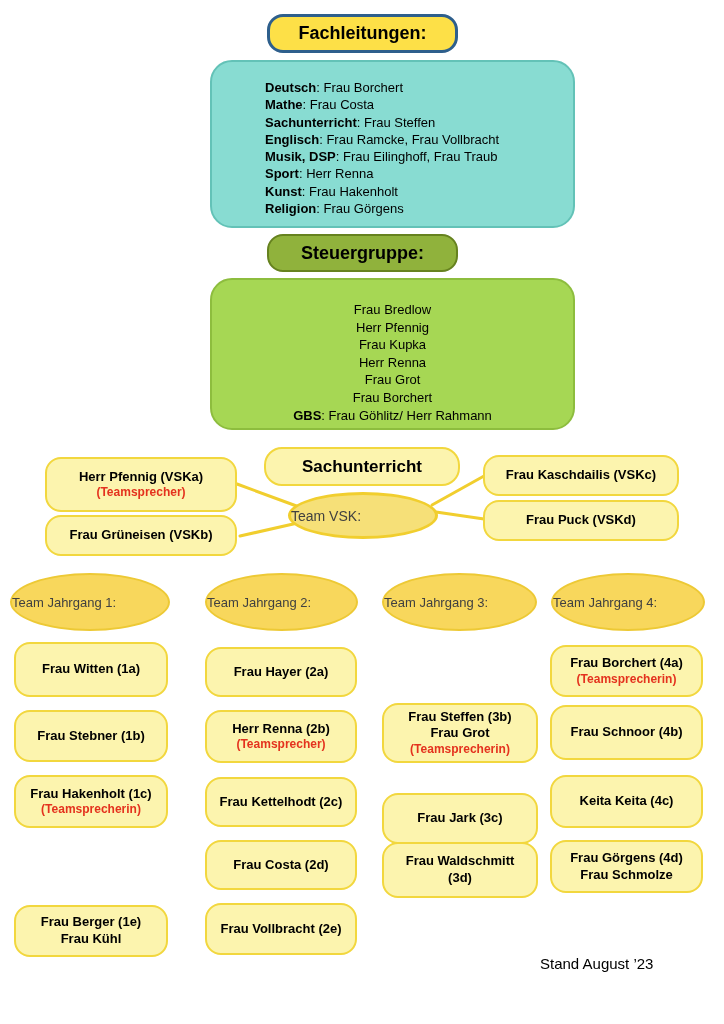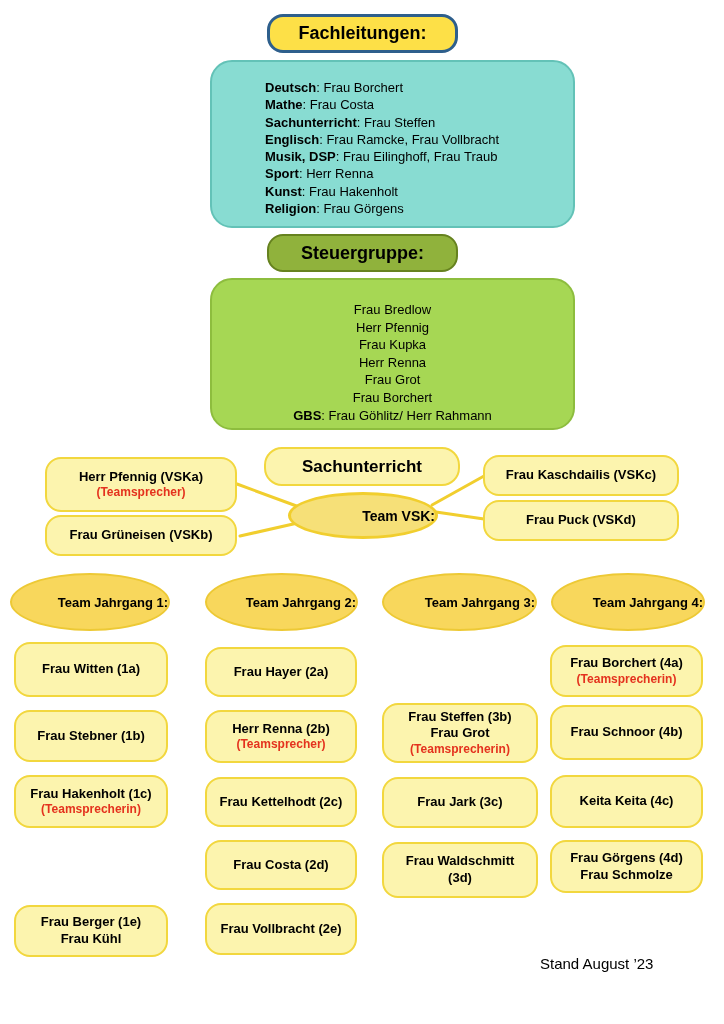--- a/index.html
+++ b/index.html
@@ -22,22 +22,22 @@
 
   
   .node{background:#FCF4AE;border:2px solid #F2D73E;border-radius:16px;
         display:flex;flex-direction:column;align-items:center;justify-content:center;
         font-weight:700;font-size:13px;color:#000;text-align:center;line-height:1.28;padding:2px 6px;}
   .node-title{border-radius:18px;font-size:17px;}
   .role{color:#E4321E;font-size:12px;font-weight:700;}
 
   
   .ellipse{background:#F8D75C;border:2px solid #EDC935;border-radius:50%;
-           display:flex;align-items:center;justify-content:flex-end;
-           font-weight:700;font-size:13px;color:#000000;text-align:center;}
+           display:flex;align-items:center;justify-content:flex-start;
+           font-weight:400;font-size:13px;color:#404040;text-align:center;}
   .ellipse-vsk{background:#F6E078;border:3px solid #F1CE2E;font-size:14px;}
 
   .connectors{position:absolute;left:0;top:0;}
   .connectors line{stroke:#F1CE2E;stroke-width:3;stroke-linecap:round;}
 
   .footer{font-size:15px;color:#000;font-weight:400;}
 </style>
 </head>
 <body>
 
@@ -147,21 +147,21 @@
   </div>
   <div class="abs node" style="left:205px;top:903px;width:152px;height:52px">
     <div>Frau Vollbracht (2e)</div>
   </div>
 
   <div class="abs node" style="left:382px;top:703px;width:156px;height:60px">
     <div>Frau Steffen (3b)</div>
     <div>Frau Grot</div>
     <div class="role">(Teamsprecherin)</div>
   </div>
-  <div class="abs node" style="left:382px;top:777px;width:156px;height:51px">
+  <div class="abs node" style="left:382px;top:793px;width:156px;height:51px">
     <div>Frau Jark (3c)</div>
   </div>
   <div class="abs node" style="left:382px;top:842px;width:156px;height:56px">
     <div>Frau Waldschmitt</div>
     <div>(3d)</div>
   </div>
 
   <div class="abs node" style="left:550px;top:645px;width:153px;height:52px">
     <div>Frau Borchert (4a)</div>
     <div class="role">(Teamsprecherin)</div>

